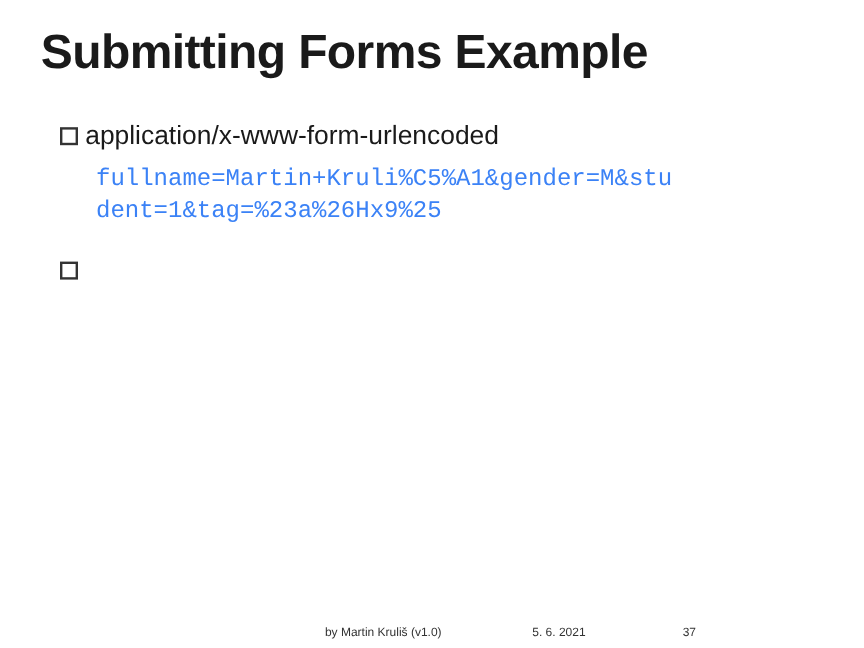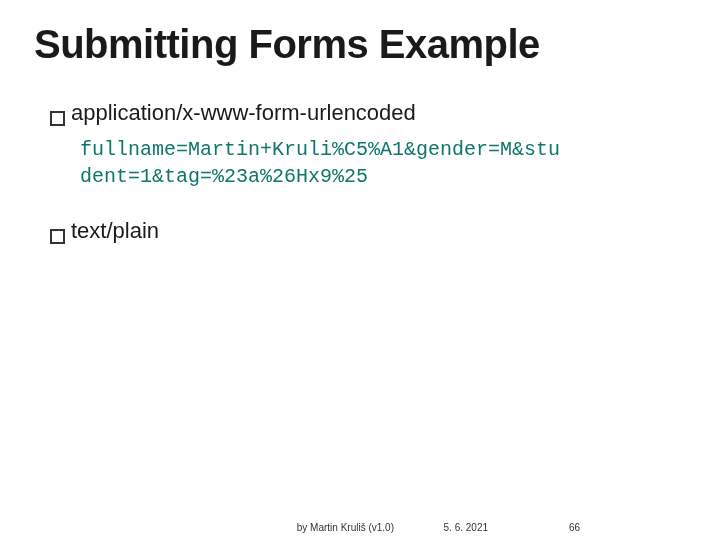--- a/index.html
+++ b/index.html
@@ -1,47 +1,46 @@
 <!DOCTYPE html>
 <html><head>
 <meta charset="utf-8">
 <style>
   * { margin: 0; padding: 0; box-sizing: border-box; }
   html, body { width: 720px; height: 540px; background: #fff; font-family: Verdana, Geneva, sans-serif; position: relative; overflow: hidden; }
   .slide { width: 608px; height: 540px; position: relative; }
   .title { font-family: "Trebuchet MS", "Arial Narrow", sans-serif; font-weight: 700; font-size: 40px; color: #1a1a1a; position: absolute; top: 22px; left: 34px; letter-spacing: -0.5px; }
   .content { position: absolute; top: 100px; left: 50px; right: 40px; }
-  .bullet-row { display: flex; align-items: flex-end; margin-bottom: 10px; }
+  .bullet-row { display: flex; align-items: center; margin-bottom: 10px; }
   .bullet-box { width: 15px; height: 15px; border: 2px solid #333; margin-right: 6px; flex-shrink: 0; }
   .bullet-text { font-size: 22px; color: #1a1a1a; }
-  .code-block { font-family: "Courier New", monospace; font-size: 20px; color: #0f766e; margin-left: 30px; margin-top: 8px; margin-bottom: 28px; line-height: 1.35; word-break: break-all; white-space: pre-wrap; }
+  .code-block { font-family: "Courier New", monospace; font-size: 20px; color: #3b82f6; margin-left: 30px; margin-top: 8px; margin-bottom: 28px; line-height: 1.35; word-break: break-all; white-space: pre-wrap; }
   .footer { position: absolute; bottom: 18px; left: 0; right: 0; font-size: 10px; color: #333; }
-  .footer-author { position: absolute; right: 214px; }
+  .footer-author { position: absolute; right: 240px; }
   .footer-date { position: absolute; right: 120px; }
   .footer-page { position: absolute; right: 28px; }
 </style>
 </head>
 <body>
 
 <div class="slide">
   <div class="title">Submitting Forms Example</div>
 
   <div class="content">
 
     <div class="bullet-row">
       <span class="bullet-box"></span>
       <span class="bullet-text">application/x-www-form-urlencoded</span>
     </div>
     <div class="code-block">fullname=Martin+Kruli%C5%A1&amp;gender=M&amp;student=1&amp;tag=%23a%26Hx9%25</div>
 
     <div class="bullet-row">
       <span class="bullet-box"></span>
-      <span class="bullet-text">text/plain</span>
     </div>
 
   </div>
 
   <div class="footer">
     <span class="footer-author">by Martin Kruliš (v1.0)</span>
     <span class="footer-date">5. 6. 2021</span>
-    <span class="footer-page">66</span>
+    <span class="footer-page">37</span>
   </div>
 </div>
 
 </body></html>

